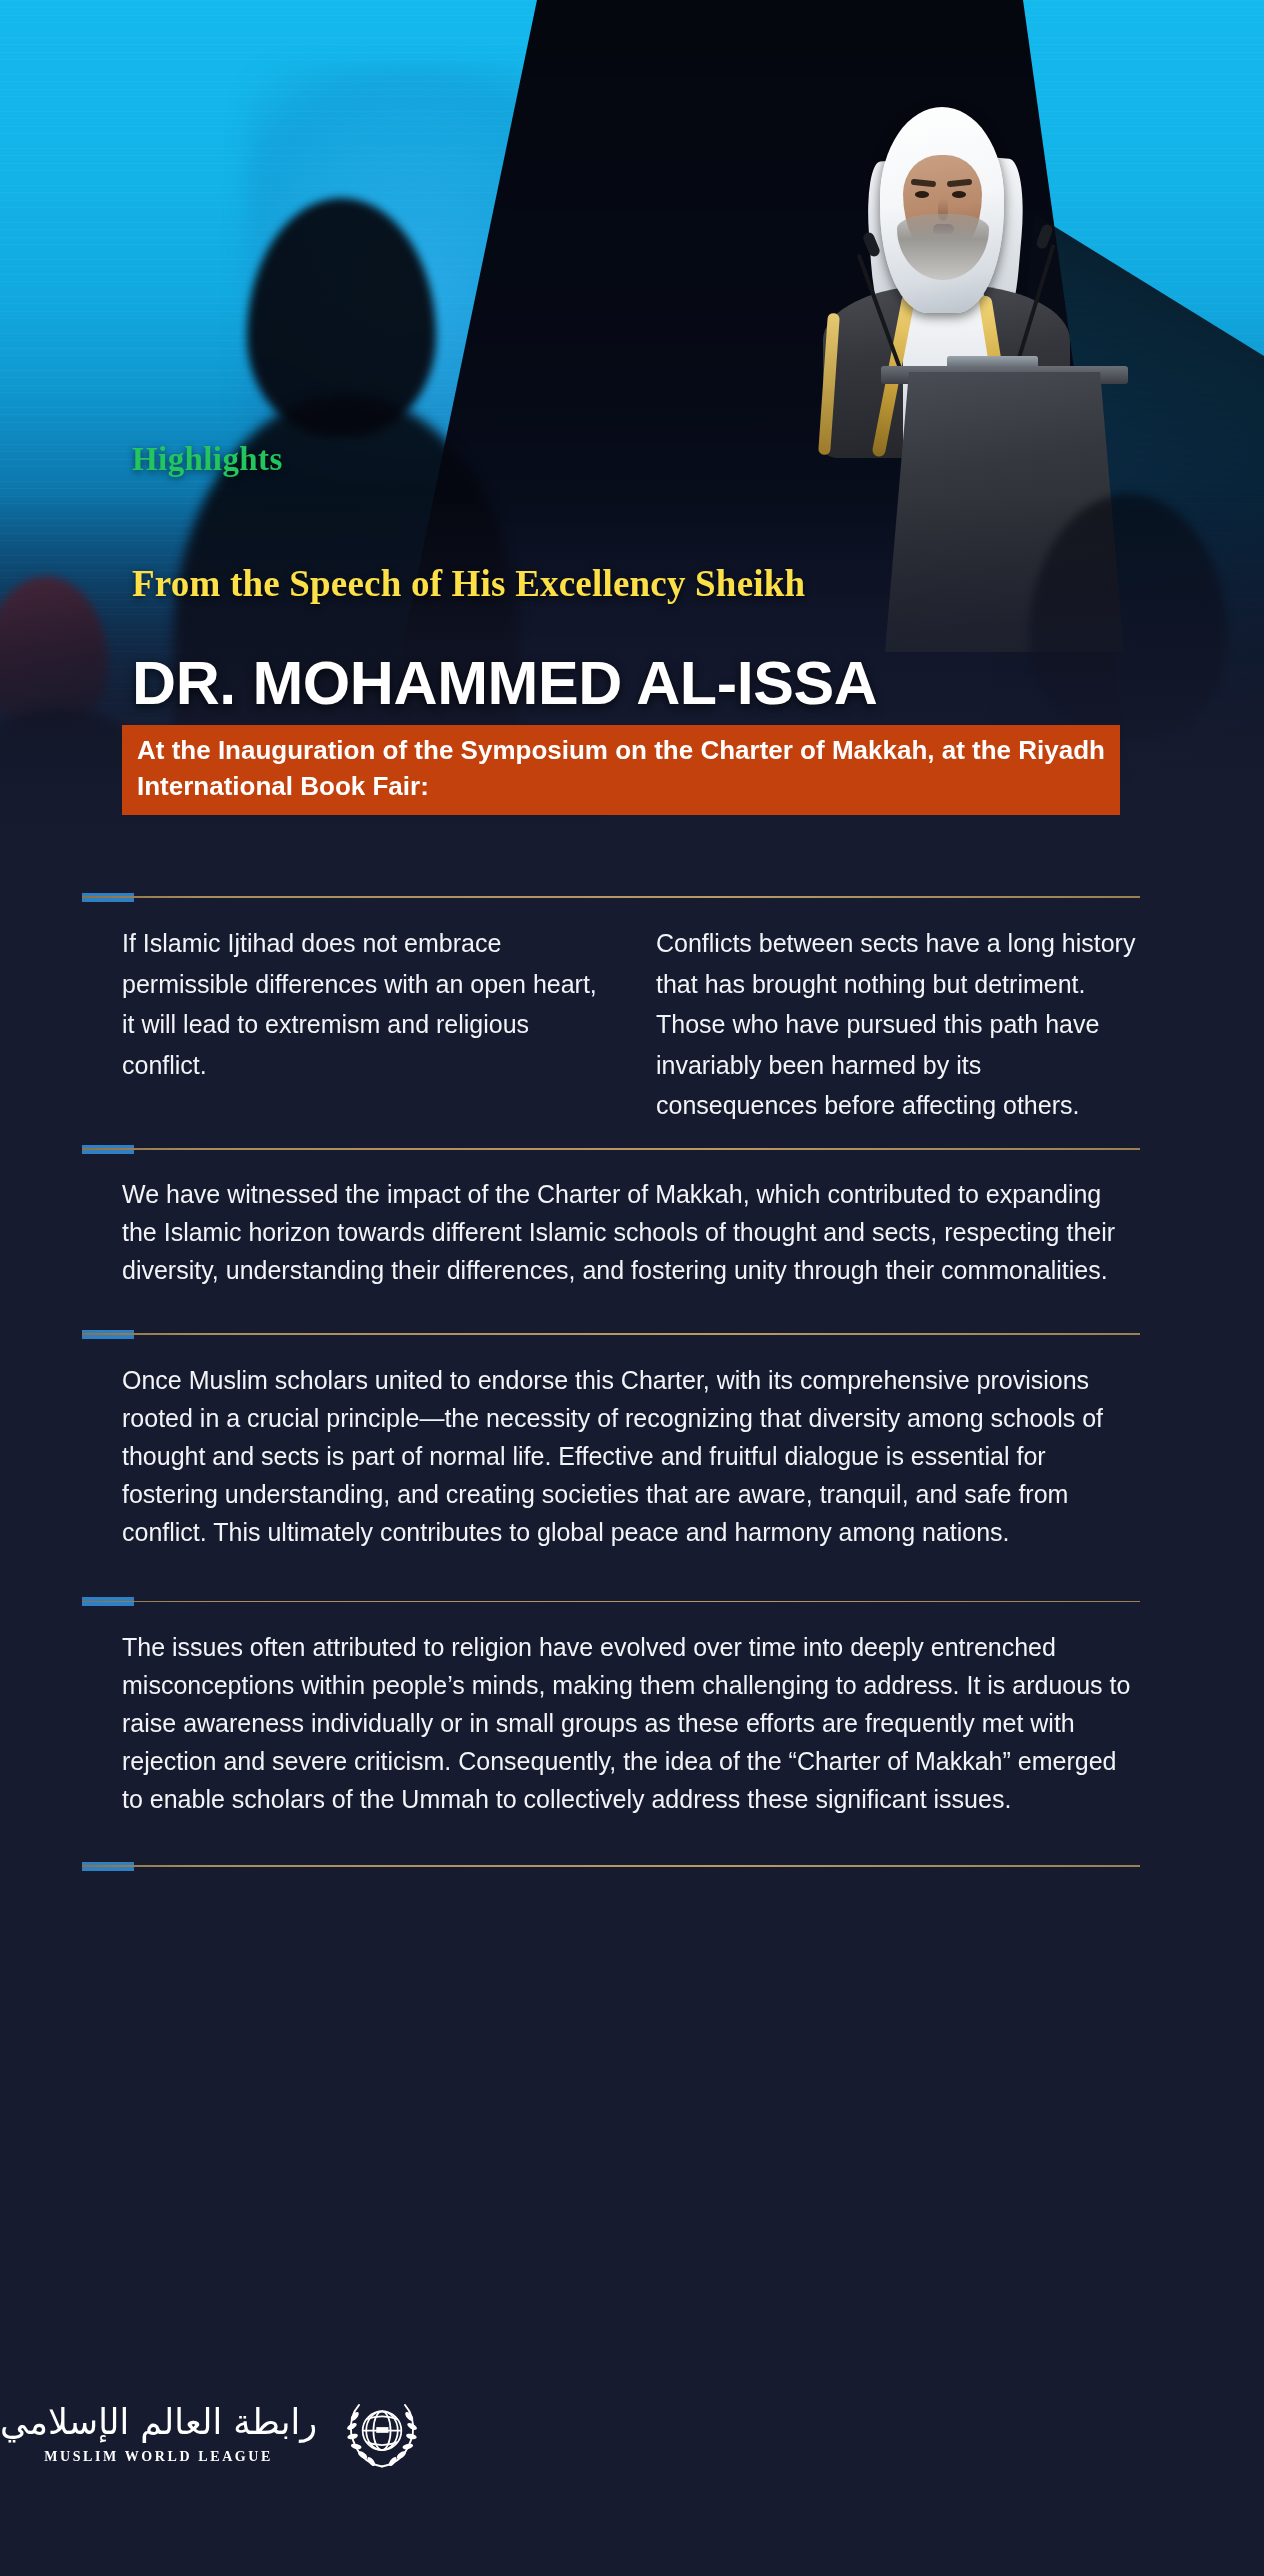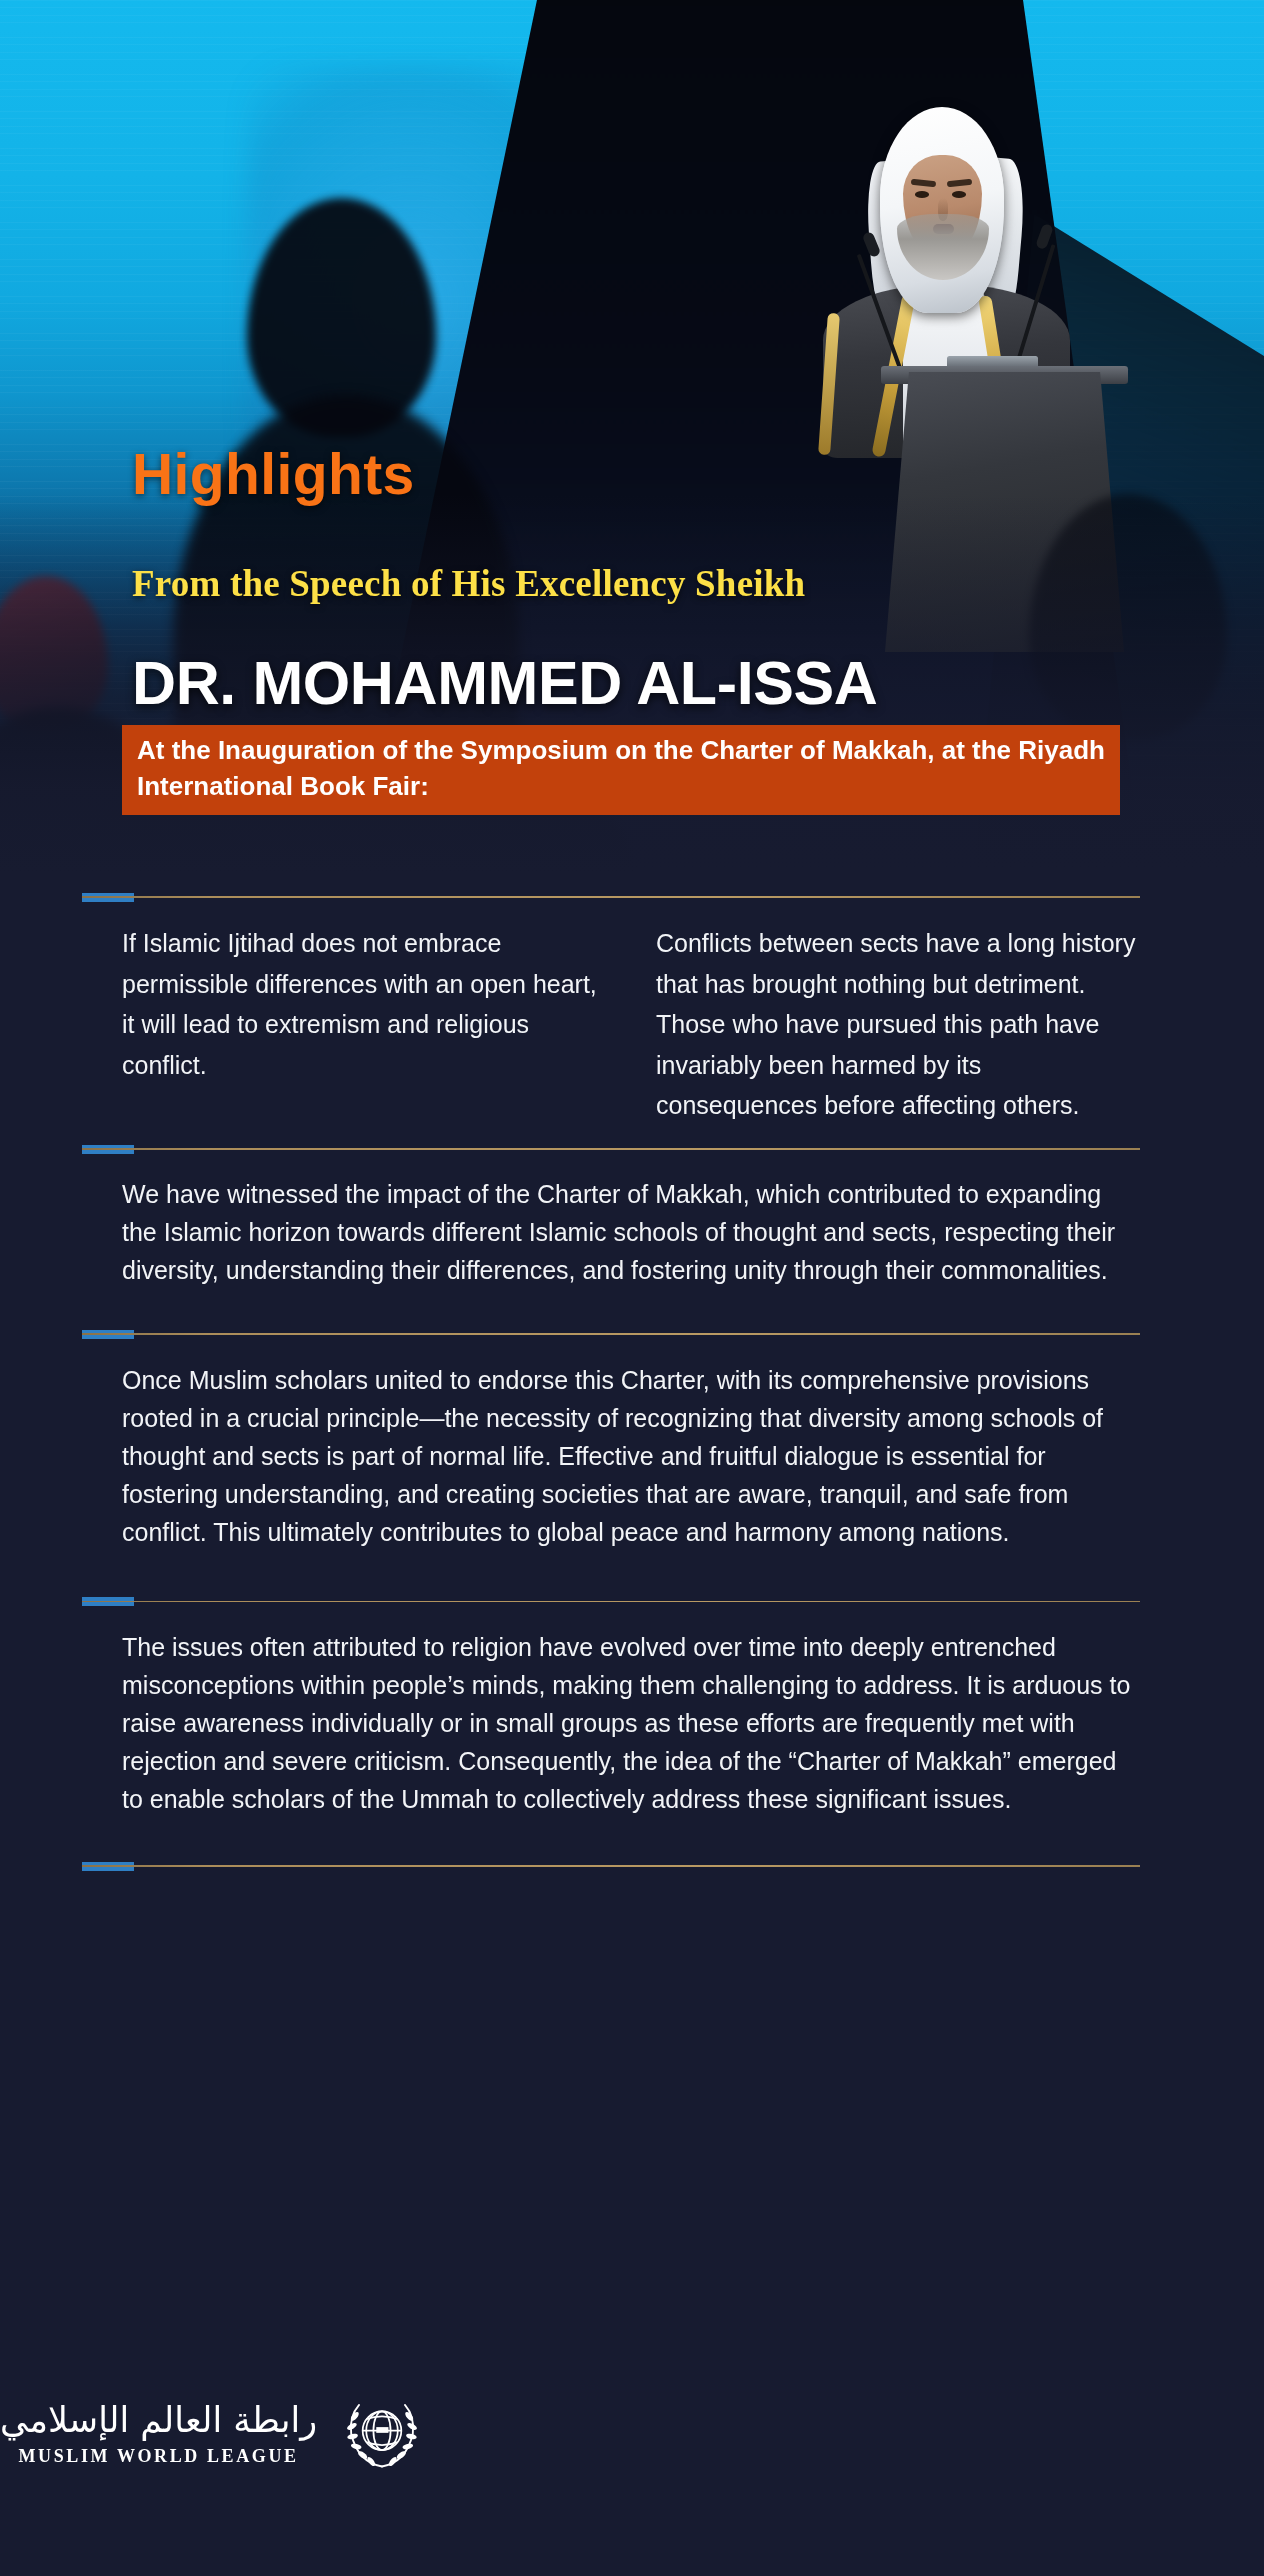--- a/index.html
+++ b/index.html
@@ -254,24 +254,24 @@
 
   
   .title-block {
     position: absolute;
     left: 0; top: 0;
     width: 100%;
   }
   .kicker {
     position: absolute;
     left: 132px; top: 441px;
-    color: #f97316;
-    font-family: Liberation Sans, sans-serif;
+    color: #22c55e;
+    font-family: Liberation Serif, serif;
     font-weight: bold;
-    font-size: 57px;
+    font-size: 33px;
     letter-spacing: 0.4px;
     text-shadow: 0 1.6px 7.4px rgba(0,0,0,.55);
   }
   .subtitle {
     position: absolute;
     left: 132px; top: 562px;
     color: #fde047;
     font-family: "Liberation Serif", serif;
     font-weight: bold;
     font-size: 37px;
@@ -379,21 +379,21 @@
     font-family: "DejaVu Sans", sans-serif;
     font-size: 35px;
     line-height: 1;
     direction: rtl;
     letter-spacing: 0.8px;
   }
   .logo-latin {
     color: #ffffff;
     font-family: "Liberation Serif", serif;
     font-weight: bold;
-    font-size: 18px;
+    font-size: 14px;
     letter-spacing: 2.6px;
     margin-top: 8.2px;
   }
   .emblem { width: 86px; height: 86px; }
 </style>
 </head>
 <body>
 
 <div class="poster">
 

